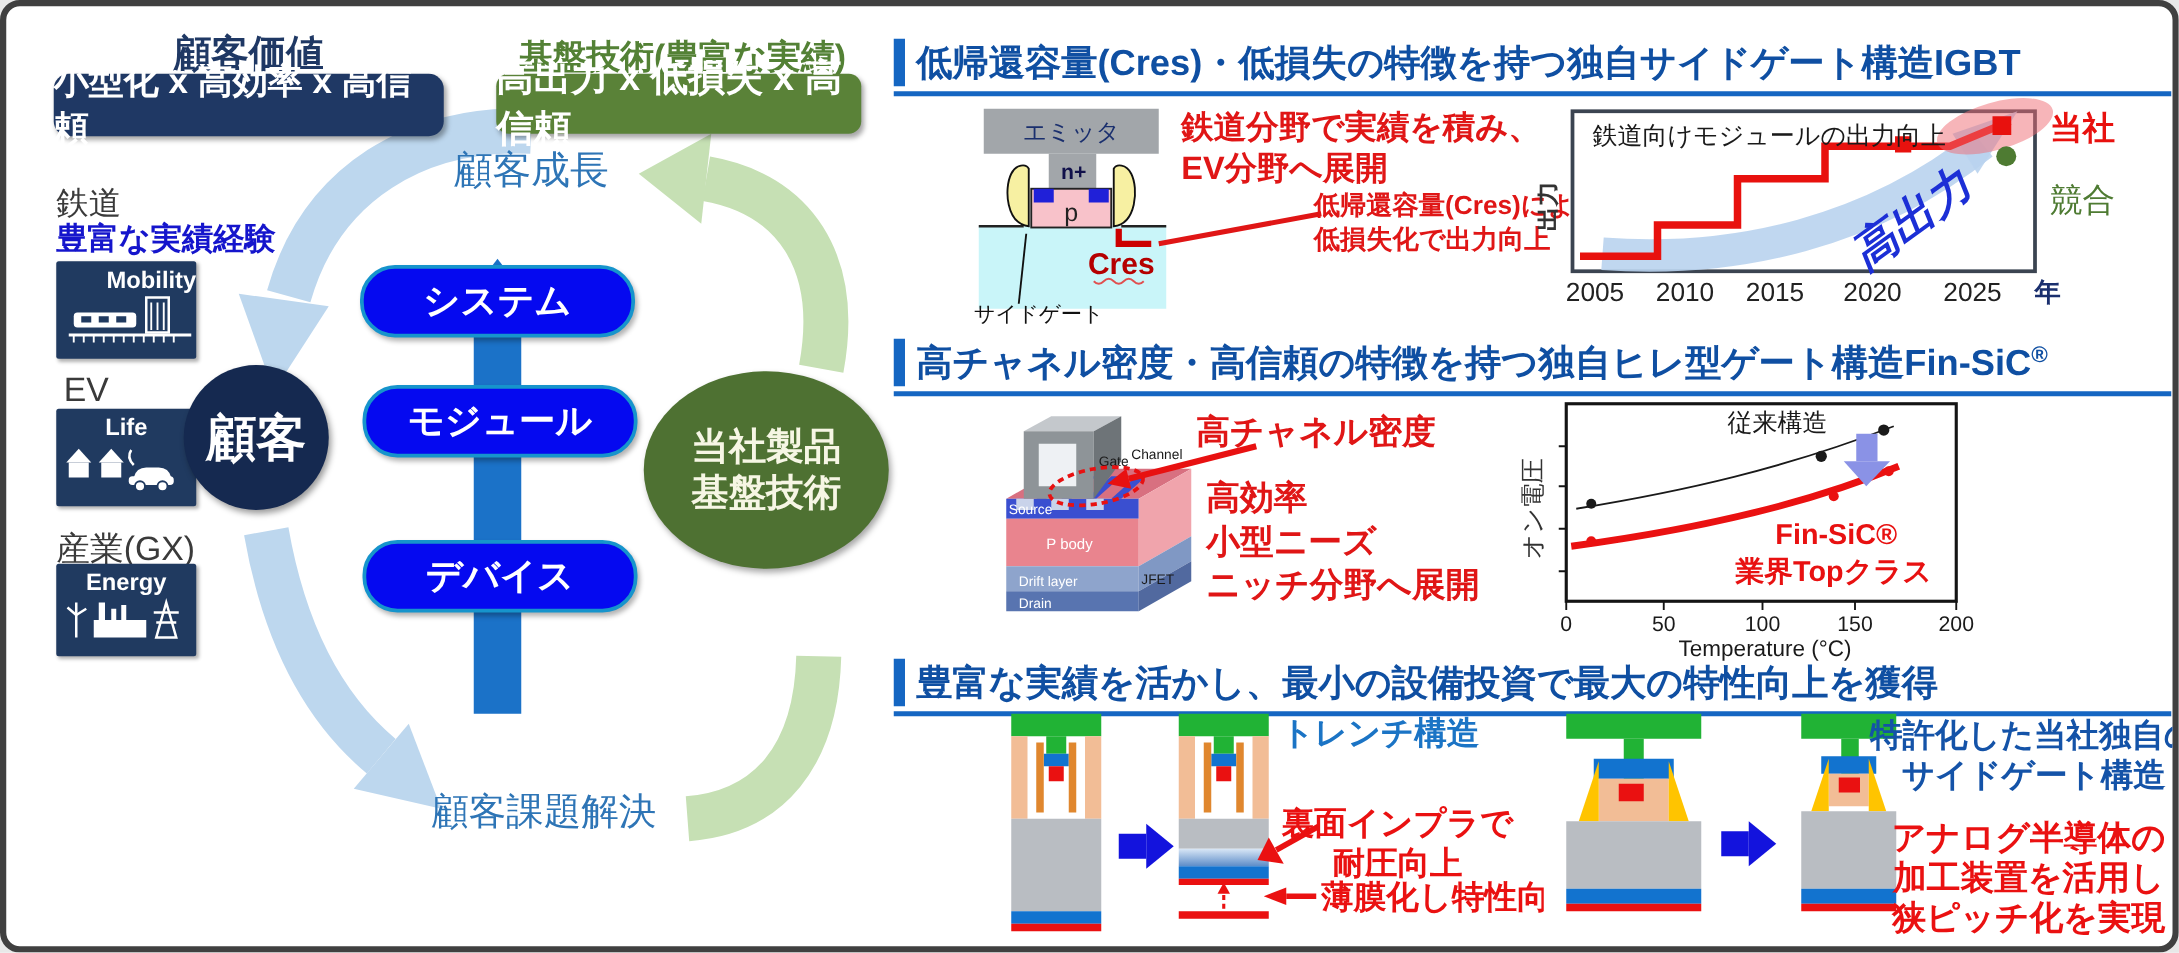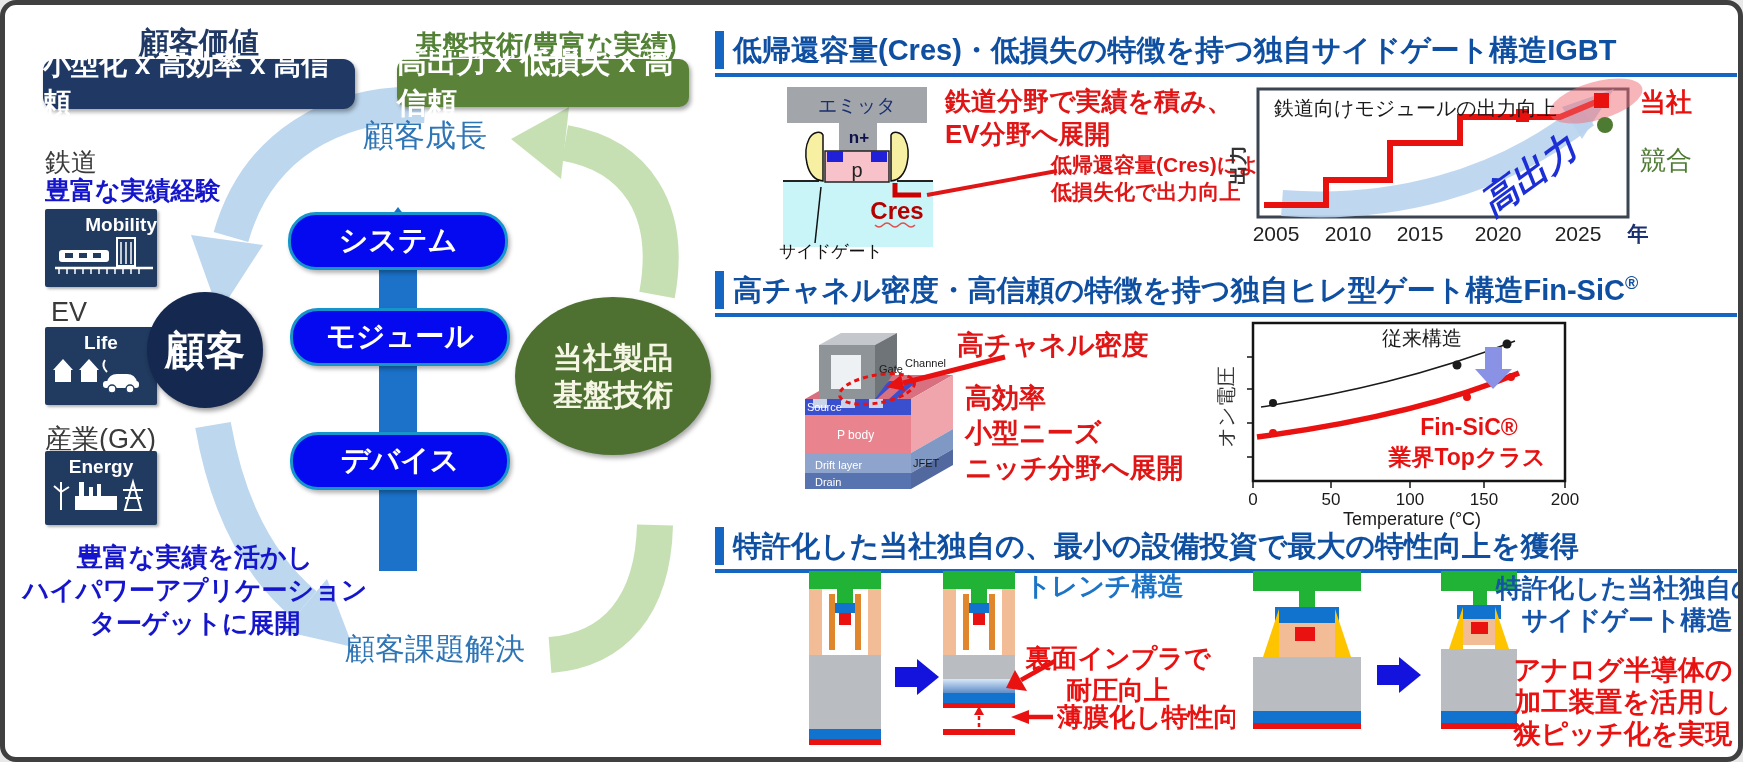--- a/index.html
+++ b/index.html
@@ -117,25 +117,20 @@
       <polygon points="84,4 76,32 92,32" fill="none" stroke="#fff" stroke-width="2"></polygon>
       <line x1="74" y1="12" x2="94" y2="12" stroke="#fff" stroke-width="2"></line>
         <line x1="76" y1="20" x2="92" y2="20" stroke="#fff" stroke-width="2"></line>
     </svg>
   </div>
 
   <div class="abs ctr" style="left:142px;top:287px;width:116px;height:116px;border-radius:50%;background:#152950;box-shadow:2px 3px 5px rgba(0,0,0,.4);">
     <span style="color:#fff;font-weight:bold;font-size:40px;">顧客</span>
   </div>
 
-  <div class="abs blue-note" style="left:10px;top:536px;width:360px;">
-    <span style="display:block;">豊富な実績を活かし</span>
-    <span style="display:block;">ハイパワーアプリケーション</span>
-    <span style="display:block;">ターゲットに展開</span>
-  </div>
 
   <div class="abs ctr" style="left:510px;top:292px;width:196px;height:158px;border-radius:50%;background:#4e7132;flex-direction:column;box-shadow:2px 3px 5px rgba(0,0,0,.35);">
     <span style="color:#f6f6e4;font-weight:bold;font-size:30px;line-height:37px;">当社製品</span>
     <span style="color:#f6f6e4;font-weight:bold;font-size:30px;line-height:37px;">基盤技術</span>
   </div>
 
   <div class="sec-bar" style="top:26px;"></div>
   <div class="sec-title" style="top:26px;">低帰還容量(Cres)・低損失の特徴を持つ独自サイドゲート構造IGBT</div>
   <div class="sec-line" style="top:68px;"></div>
 
@@ -268,21 +263,21 @@
     </g>
     <text x="36" y="192" font-size="17" fill="#1a1a1a" text-anchor="middle">0</text>
     <text x="114" y="192" font-size="17" fill="#1a1a1a" text-anchor="middle">50</text>
     <text x="193" y="192" font-size="17" fill="#1a1a1a" text-anchor="middle">100</text>
     <text x="267" y="192" font-size="17" fill="#1a1a1a" text-anchor="middle">150</text>
     <text x="348" y="192" font-size="17" fill="#1a1a1a" text-anchor="middle">200</text>
     <text x="195" y="212" font-size="18" fill="#1a1a1a" text-anchor="middle">Temperature (°C)</text>
   </svg>
 
   <div class="sec-bar" style="top:522px;"></div>
-  <div class="sec-title" style="top:522px;">特許化した当社独自の、最小の設備投資で最大の特性向上を獲得</div>
+  <div class="sec-title" style="top:522px;">豊富な実績を活かし、最小の設備投資で最大の特性向上を獲得</div>
   <div class="sec-line" style="top:564px;"></div>
 
   <svg style="left:798px;top:562px;" width="432" height="195" viewBox="0 0 432 195">
     <defs>
       <linearGradient id="gradB" x1="0" y1="0" x2="0" y2="1">
         <stop offset="0" stop-color="#d9e7f6"></stop>
           <stop offset="1" stop-color="#5c8cc8"></stop>
       </linearGradient>
     </defs>
 

